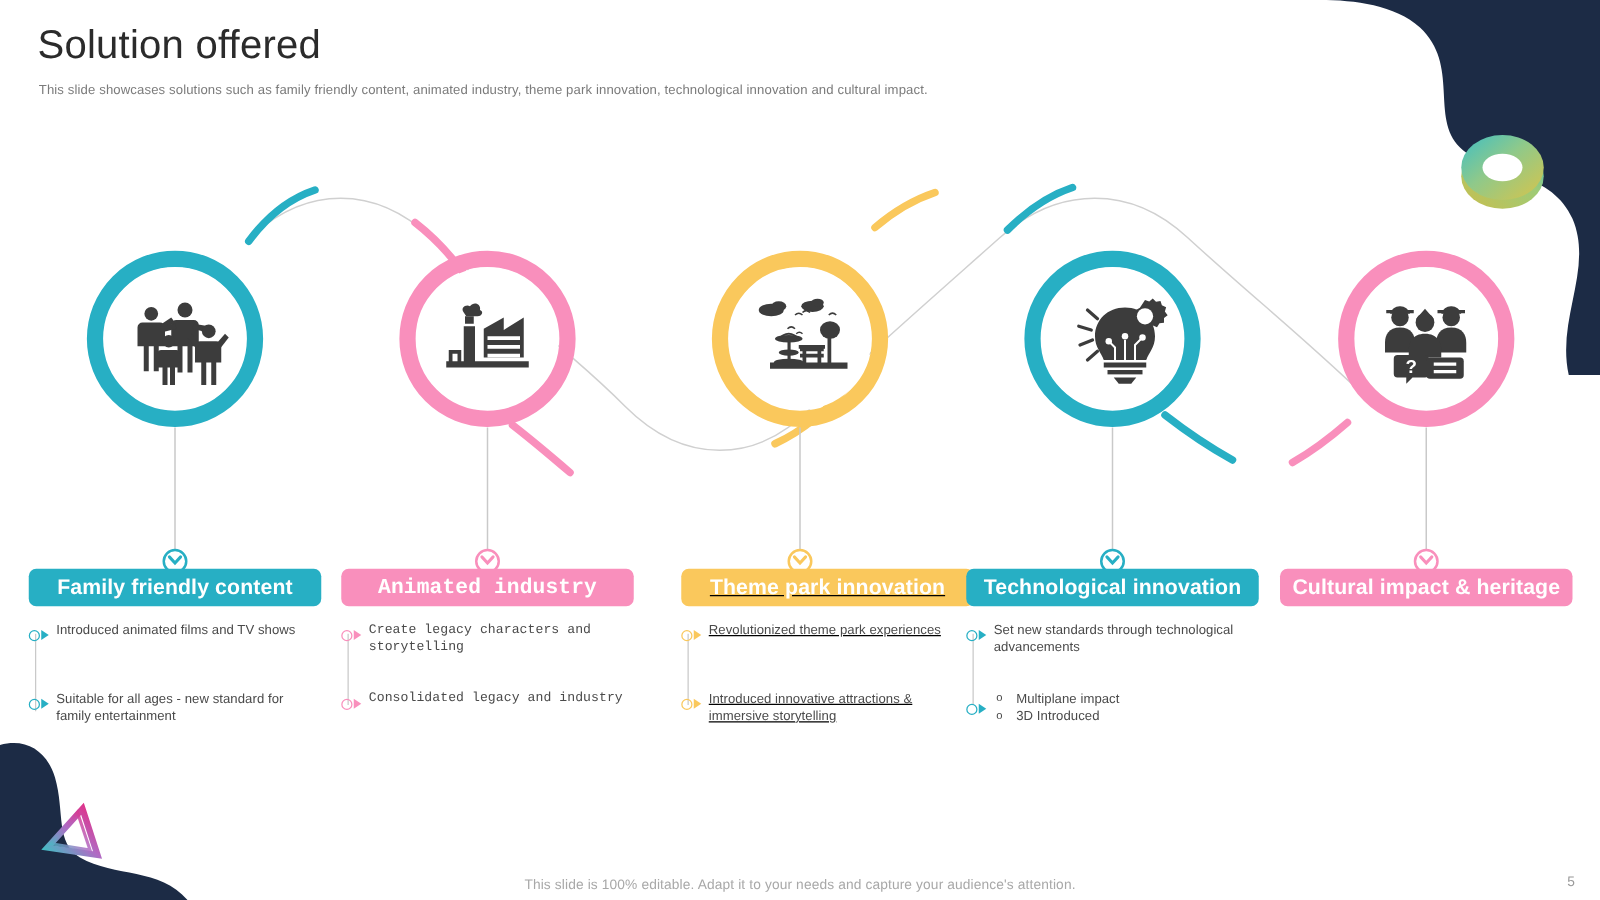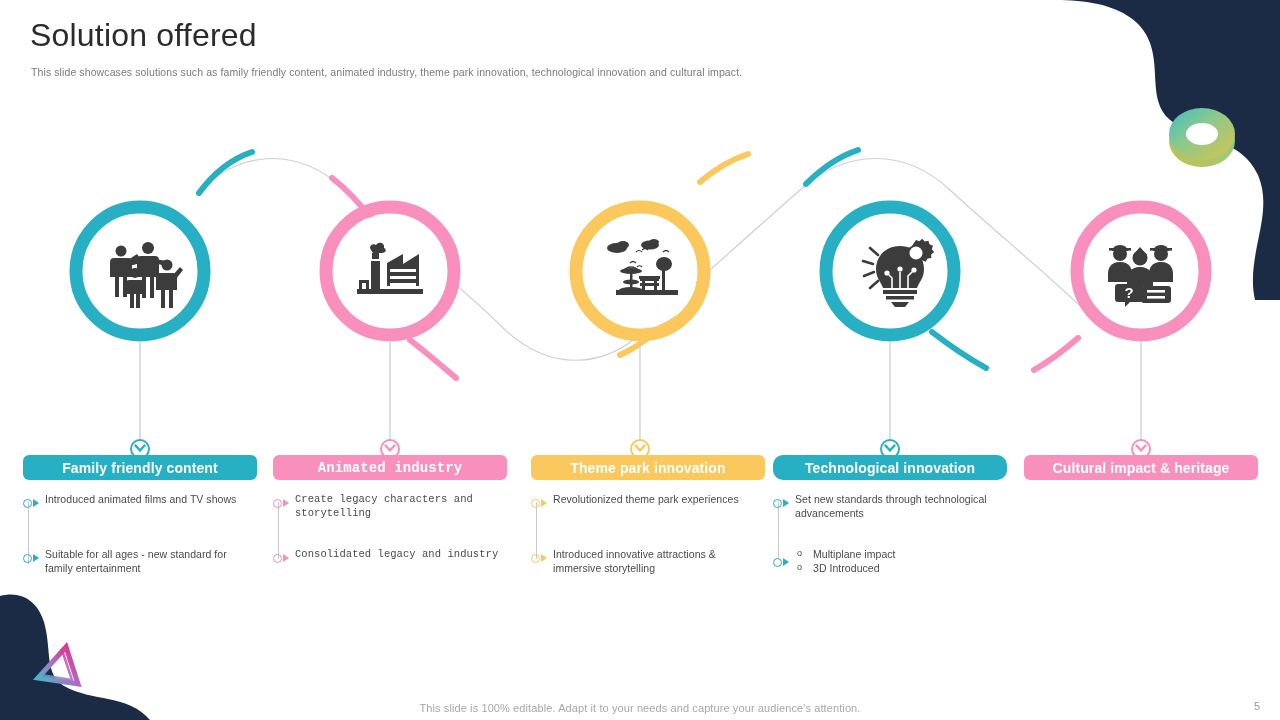--- a/index.html
+++ b/index.html
@@ -28,23 +28,23 @@
     font-size:10.5px;color:#7b7b7b;letter-spacing:.1px;
     white-space:nowrap;
   }
 
   
   #flow{position:absolute;left:0;top:140px;}
 
   
   .col{position:absolute;top:455px;}
   .label-bar{
-    height:25px;border-radius:6px;
+    height:30px;border-radius:6px;
     display:flex;align-items:center;justify-content:center;
-    color:#ffffff;font-size:14px;font-weight:700;
+    color:#ffffff;font-size:17px;font-weight:700;
     letter-spacing:.1px;white-space:nowrap;
     box-sizing:border-box;padding:0 12px;
   }
   .bullets{margin-top:13px;position:relative;}
   .bullet{
     position:relative;display:flex;align-items:flex-start;
     min-height:34px;
   }
   .bullet + .bullet{margin-top:21px;}
   .marker{
@@ -337,21 +337,21 @@
       <div class="bullet">
         <span class="marker" style="color:#F98FBC;">
           <span class="ring"></span>
             <span class="tri"></span>
         </span>
         <span class="btext">Consolidated legacy and industry</span>
       </div>
     </div>
   </div>
 
-  <div class="col" id="col2" style="left:531px;width:234px;">
+  <div class="col" id="col2" style="left:545px;width:234px;text-decoration:underline;">
     <div class="label-bar" style="background: rgb(250, 200, 92);">Theme park innovation</div>
     <div class="bullets">
       <div class="vline" style="top:9px;height:57px;"></div>
       <div class="bullet">
         <span class="marker" style="color:#FAC85C;">
           <span class="ring"></span>
             <span class="tri"></span>
         </span>
         <span class="btext">Revolutionized theme park experiences</span>
       </div>
@@ -359,21 +359,21 @@
         <span class="marker" style="color:#FAC85C;">
           <span class="ring"></span>
             <span class="tri"></span>
         </span>
         <span class="btext">Introduced innovative attractions &amp; immersive storytelling</span>
       </div>
     </div>
   </div>
 
   <div class="col" id="col3" style="left:773px;width:234px;">
-    <div class="label-bar" style="background: rgb(39, 175, 196); border-radius: 10px;">Technological innovation</div>
+    <div class="label-bar" style="background: rgb(39, 175, 196);">Technological innovation</div>
     <div class="bullets">
       <div class="vline" style="top:9px;height:57px;"></div>
       <div class="bullet">
         <span class="marker" style="color:#27AFC4;">
           <span class="ring"></span>
             <span class="tri"></span>
         </span>
         <span class="btext">Set new standards through technological advancements</span>
       </div>
       <div class="bullet">

